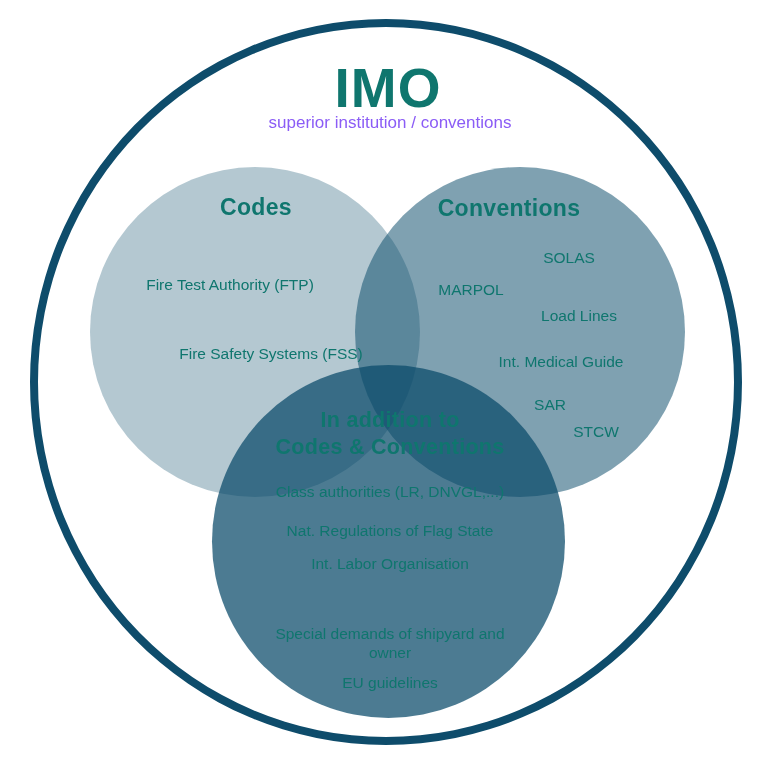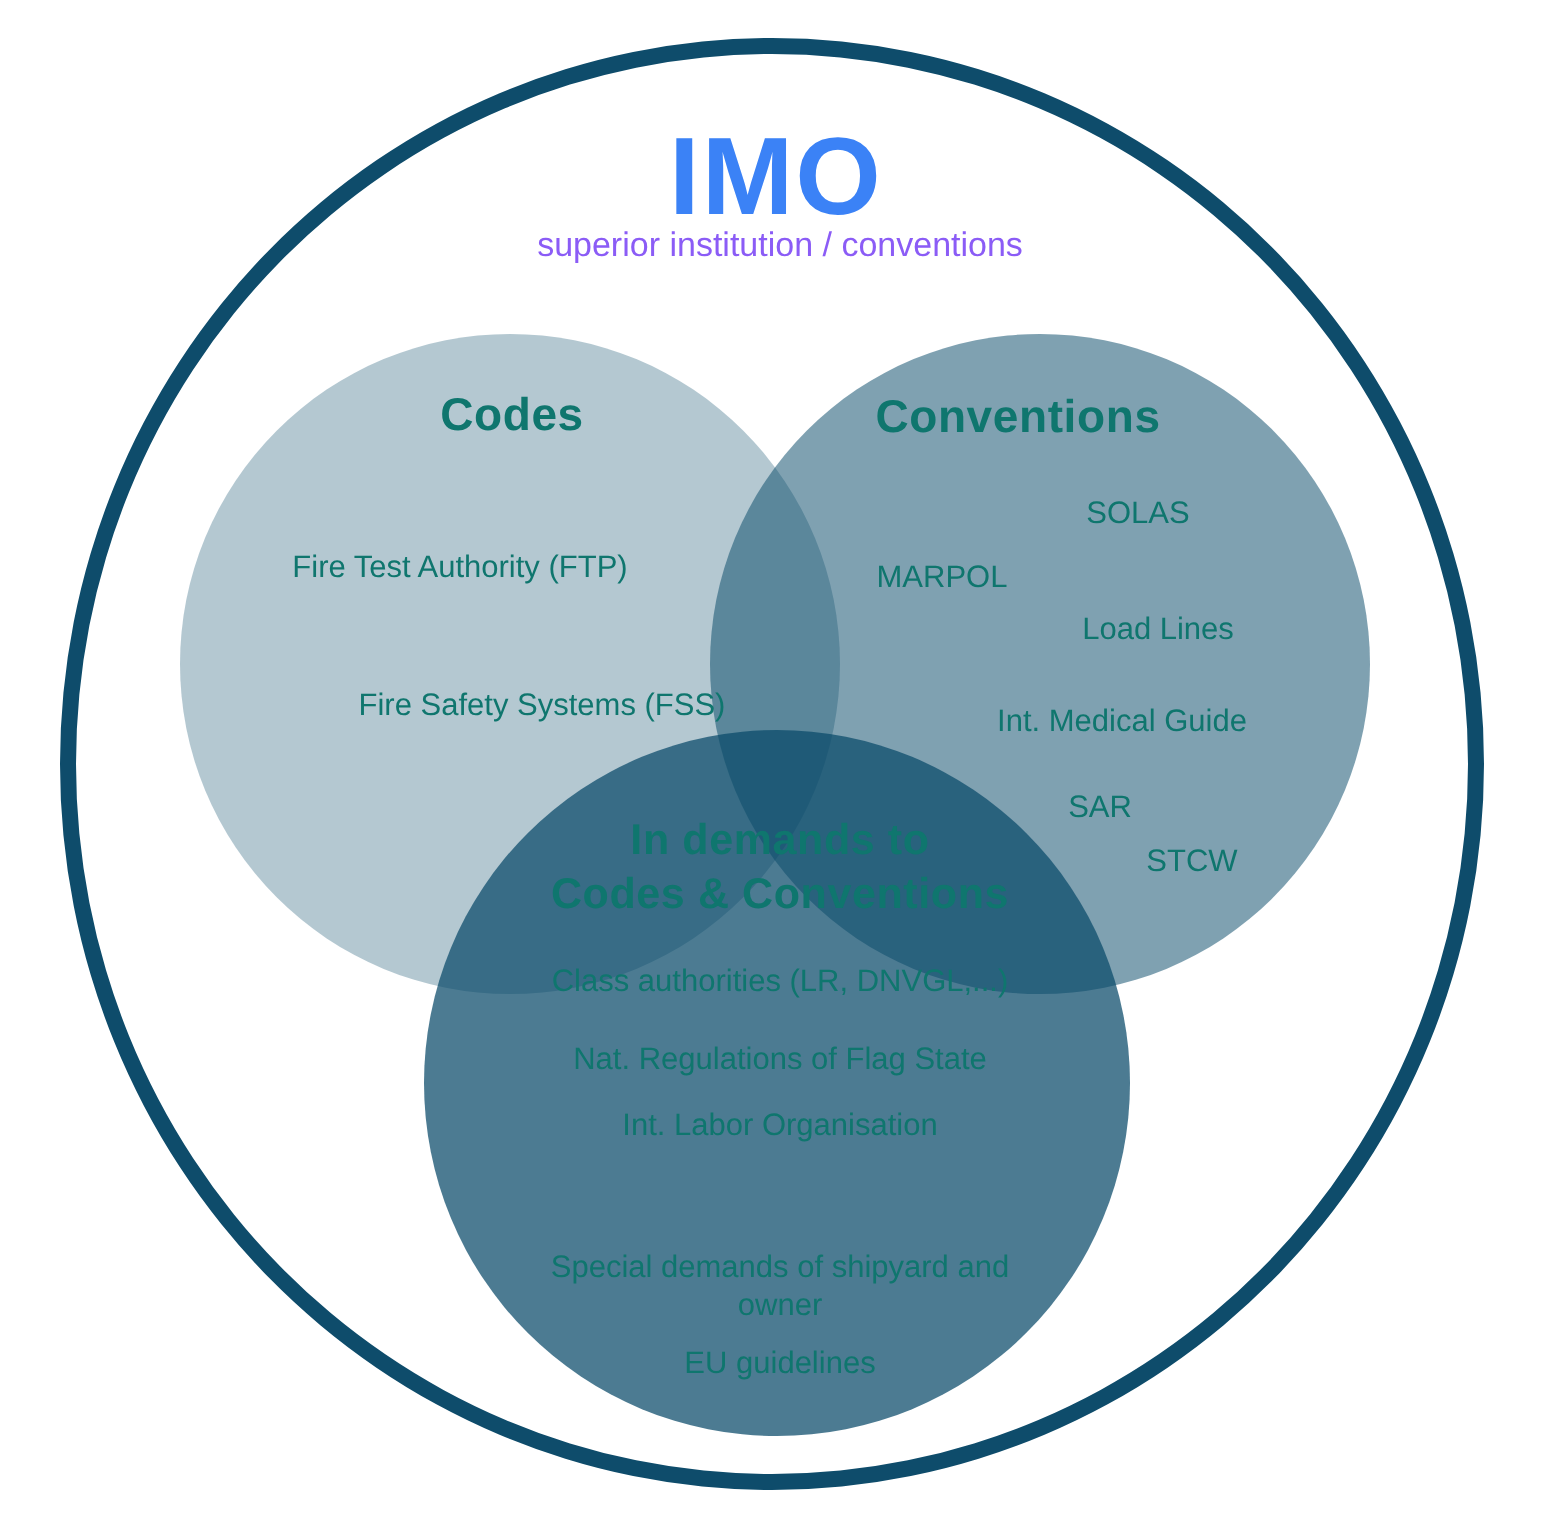--- a/index.html
+++ b/index.html
@@ -37,21 +37,21 @@
   }
   .lbl.wrap{white-space:normal;width:272px;}
   .circle-title{
     font-weight:bold;
     font-size:23px;
     letter-spacing:0.3px;
   }
   .imo-title{
     position:absolute;left:388px;top:88px;
     transform:translate(-50%,-50%);
-    color:#3b82f6;
+    color:#0f766e;
     font-size:55px;
     font-weight:bold;
     letter-spacing:1px;
   }
   .imo-subtitle{
     position:absolute;left:390px;top:123px;
     transform:translate(-50%,-50%);
     color:#8b5cf6;
     font-size:17px;
     white-space:nowrap;
@@ -76,21 +76,21 @@
   <div class="lbl" style="left:271px;top:341px;margin-top:13px;">Fire Safety Systems (FSS)</div>
 
   <div class="lbl circle-title" style="left:509px;top:209px;">Conventions</div>
   <div class="lbl" style="left:569px;top:258px;">SOLAS</div>
   <div class="lbl" style="left:471px;top:290px;">MARPOL</div>
   <div class="lbl" style="left:579px;top:316px;">Load Lines</div>
   <div class="lbl" style="left:561px;top:362px;">Int. Medical Guide</div>
   <div class="lbl" style="left:550px;top:405px;">SAR</div>
   <div class="lbl" style="left:596px;top:432px;">STCW</div>
 
-  <div class="lbl circle-title" style="left:390px;top:421px;font-size:21.5px;">In demands to</div>
+  <div class="lbl circle-title" style="left:390px;top:421px;font-size:21.5px;">In addition to</div>
   <div class="lbl circle-title" style="left:390px;top:448px;font-size:21.5px;">Codes &amp; Conventions</div>
   <div class="lbl" style="left:390px;top:492px;">Class authorities (LR, DNVGL,...)</div>
   <div class="lbl" style="left:390px;top:531px;">Nat. Regulations of Flag State</div>
   <div class="lbl" style="left:390px;top:564px;">Int. Labor Organisation</div>
   <div class="lbl wrap" style="left:390px;top:644px;">Special demands of shipyard and owner</div>
   <div class="lbl" style="left:390px;top:683px;">EU guidelines</div>
 
 </div>
 
 </body></html>

